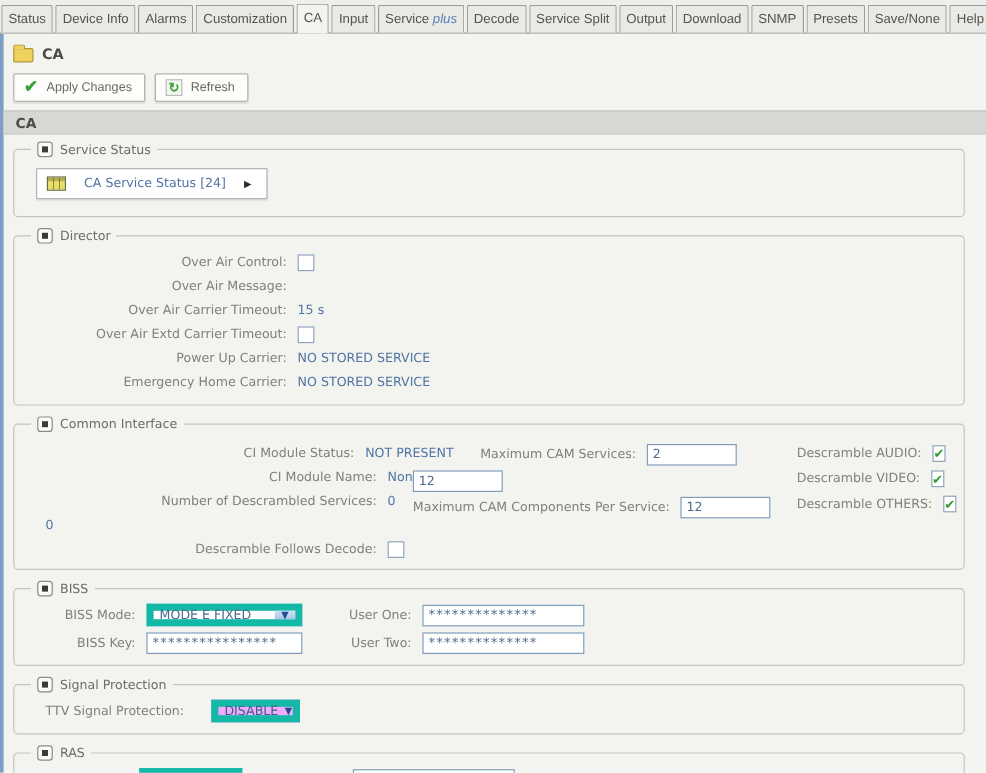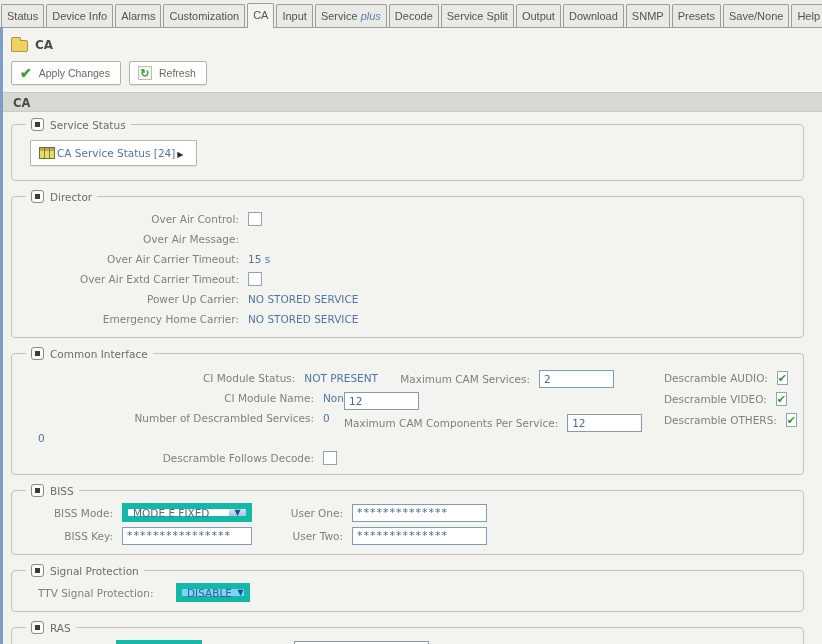--- a/index.html
+++ b/index.html
@@ -76,21 +76,21 @@
   }
   .collapse-icon {
     width: 13px; height: 13px; border: 1px solid #8a8a86; border-radius: 3px;
     background: #fbfbf9; display: inline-flex; align-items: center; justify-content: center;
     cursor: pointer;
   }
   .collapse-icon::after { content: ""; width: 5px; height: 5px; background: #3b3b38; }
 
   
   .svc-btn {
-    display: inline-flex; align-items: center; gap: 2px; margin: 4px 0 6px 10px;
+    display: inline-flex; align-items: center; gap: 15px; margin: 4px 0 6px 10px;
     background: #ffffff; border: 1px solid #b5b5b1; border-radius: 1px;
     padding: 6px 12px 6px 8px; cursor: pointer;
     font-family: "DejaVu Sans", sans-serif; font-size: 10.5px; color: #4f76a4;
     box-shadow: 0 1px 1px rgba(0,0,0,0.07);
   }
   .table-icon {
     width: 16px; height: 12px; border: 1px solid #6e6e3c;
     background: repeating-linear-gradient(90deg, #e7de69 0 4px, #8a8444 4px 5px);
     box-shadow: inset 0 3px 0 rgba(90,90,40,0.35);
   }
@@ -114,21 +114,21 @@
     padding: 1px 4px; outline: none;
   }
   input.pw { letter-spacing: 1px; font-size: 11px; }
   .iw75 { width: 75px; } .iw133 { width: 135px; }
 
   .select {
     display: inline-flex; align-items: center; justify-content: space-between;
     border: 6px solid #14b8a6; background: #fff; height: 19px; cursor: pointer;
     padding-left: 5px; color: #4a6a8e; font-size: 10.5px; white-space: nowrap;
   }
-  .select.blue { background: #7dd3fc; color: #3d5f86; }
+  .select.blue { background: #f0abfc; color: #3d5f86; }
   .sel-arrow {
     width: 17px; height: 100%; margin-left: 5px;
     display: inline-flex; align-items: center; justify-content: center;
     background: linear-gradient(#d4e2f4, #a9c4e6);
   }
   .select.blue .sel-arrow { background: transparent; }
   .sel-arrow::after { content: "▼"; font-size: 8px; color: #1f4e8f; }
   .sw128 { width: 130px; } .sw84 { width: 86px; } .sw72 { width: 74px; }
 
   

